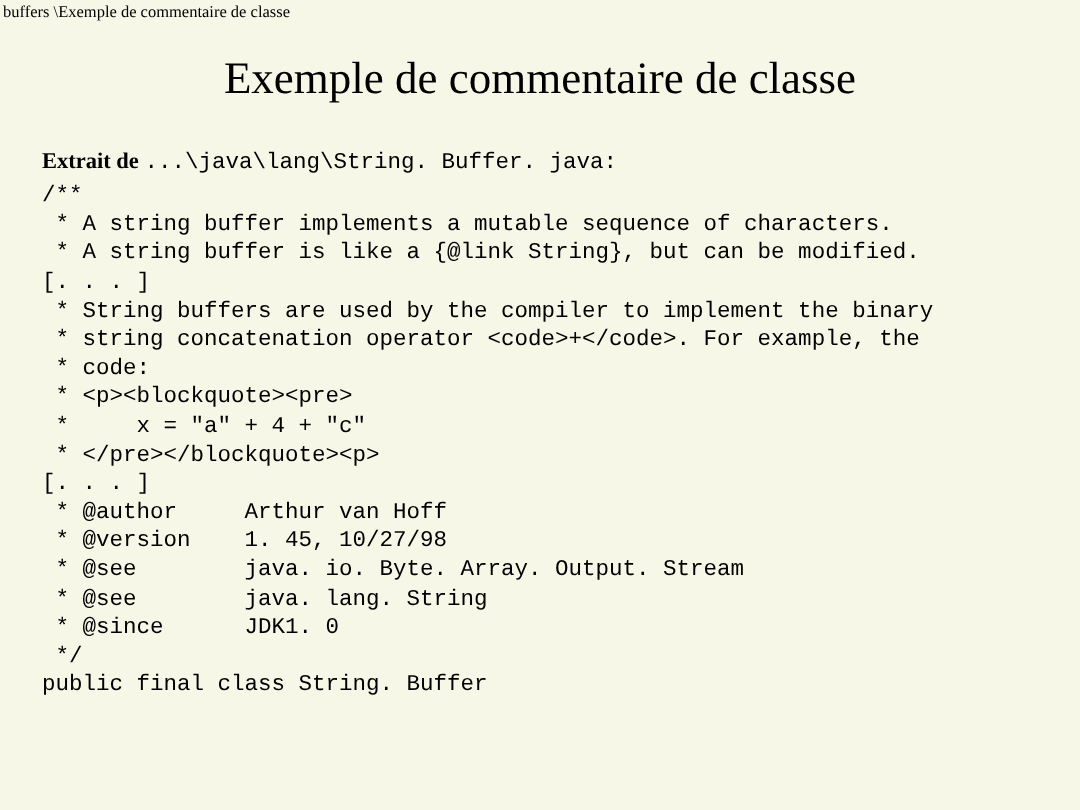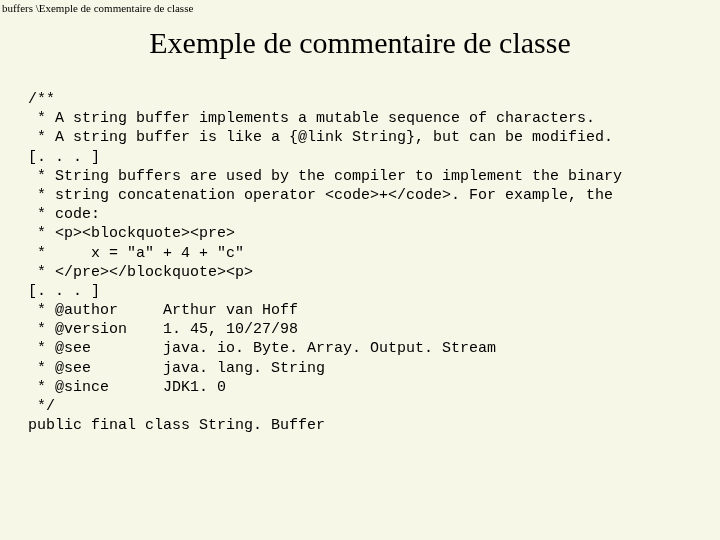--- a/index.html
+++ b/index.html
@@ -14,21 +14,21 @@
   }
   .breadcrumb {
     font-size: 11px;
     padding: 2px 2px;
     font-family: "Times New Roman", Times, serif;
   }
   .title {
     text-align: center;
     font-size: 30px;
     font-weight: normal;
-    margin: 10px 0 30px 0;
+    margin: 20px 0 30px 0;
   }
   .content {
     padding: 0 28px;
   }
   .extract-line {
     font-size: 15px;
     margin-bottom: 4px;
   }
   .extract-label {
     font-weight: bold;
@@ -47,20 +47,23 @@
   }
 </style>
 </head>
 <body>
 
 <div class="breadcrumb">buffers \Exemple de commentaire de classe</div>
 
 <h1 class="title">Exemple de commentaire de classe</h1>
 
 <div class="content">
+  <div class="extract-line">
+    <span class="extract-label">Extrait de </span><span class="extract-path">...\java\lang\String. Buffer. java: </span>
+  </div>
   <pre class="code">/**
  * A string buffer implements a mutable sequence of characters.
  * A string buffer is like a {@link String}, but can be modified.
 [. . . ]
  * String buffers are used by the compiler to implement the binary
  * string concatenation operator &lt;code&gt;+&lt;/code&gt;. For example, the
  * code:
  * &lt;p&gt;&lt;blockquote&gt;&lt;pre&gt;
  *     x = "a" + 4 + "c"
  * &lt;/pre&gt;&lt;/blockquote&gt;&lt;p&gt;

